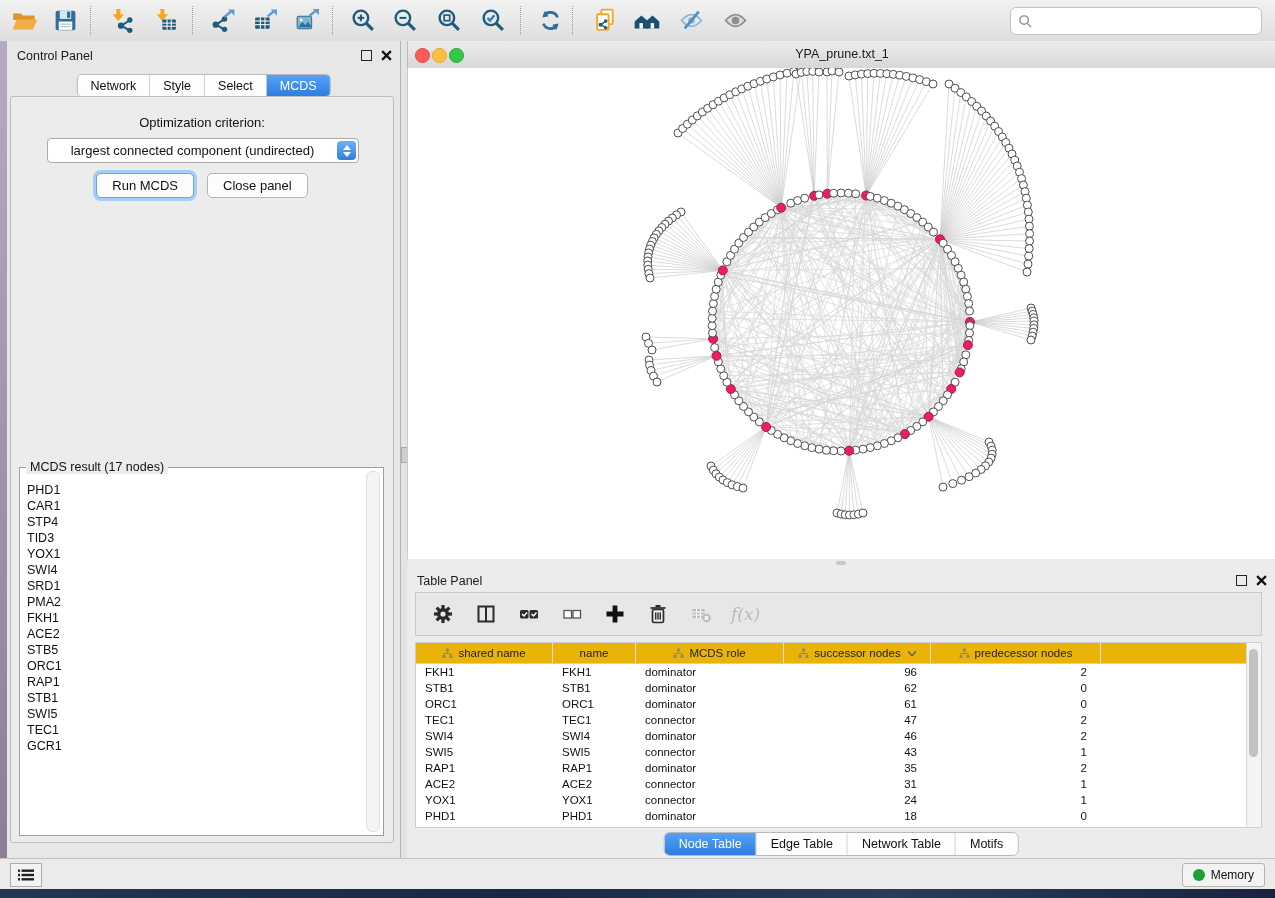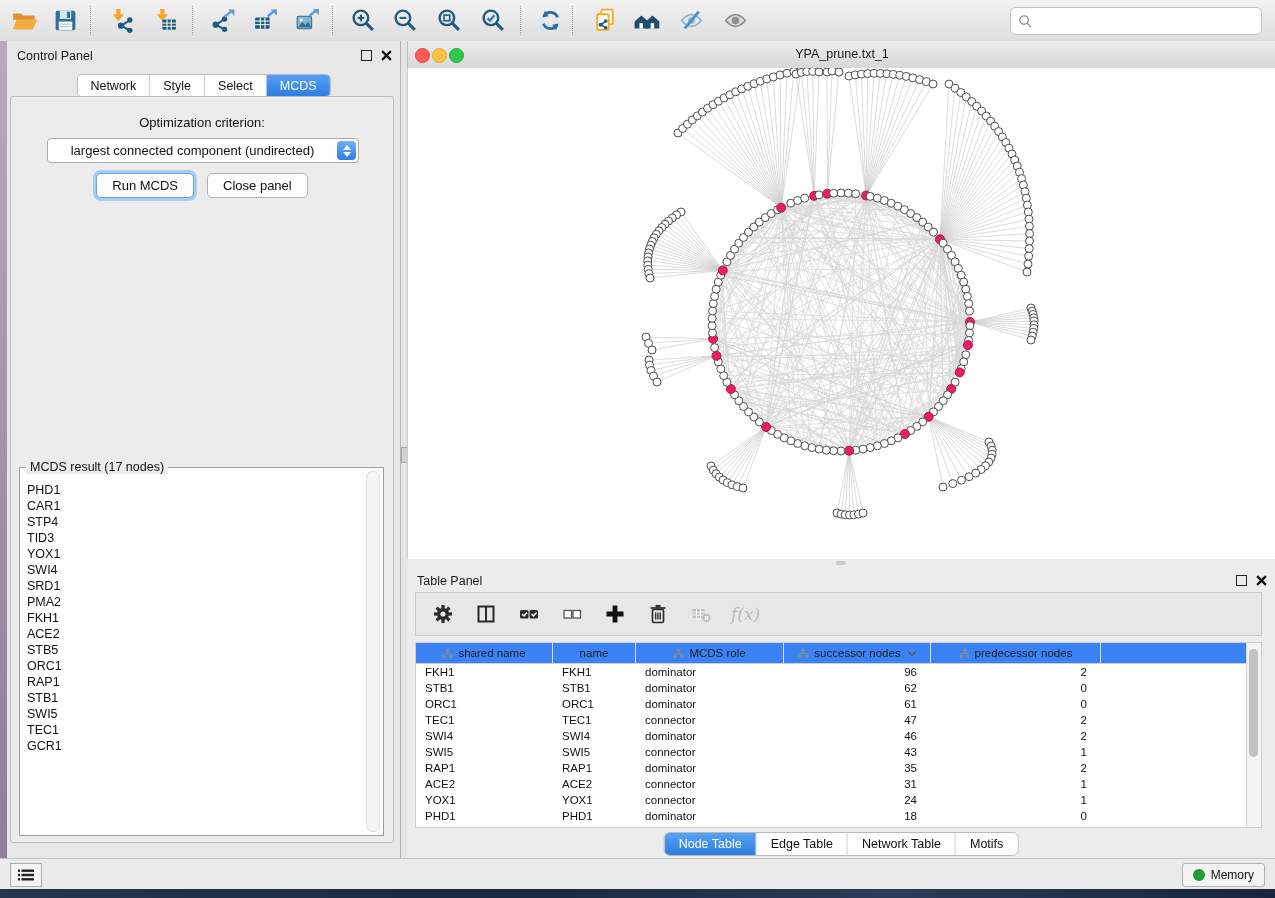--- a/index.html
+++ b/index.html
@@ -55,21 +55,21 @@
   #net-titlebar{position:absolute;left:0;top:0;width:868px;height:27px;background:linear-gradient(#ededed,#d7d7d7);border-bottom:1px solid #aaa;border-left:1px solid #bbb;}
   .tlight{position:absolute;top:7px;width:13px;height:13px;border-radius:50%;}
   #net-title{position:absolute;left:0;right:0;top:6px;text-align:center;font-size:12.5px;color:#1a1a1a;}
 
   
   #table-panel{position:absolute;left:407px;top:566px;width:868px;height:292px;background:#ececec;}
   #tp-toolbar{position:absolute;left:8px;right:13px;top:26px;height:44px;background:#e7e7e7;border:1px solid #c9c9c9;display:flex;align-items:center;gap:17px;padding-left:14px;box-sizing:border-box;}
   .tpbtn{width:26px;height:26px;display:flex;align-items:center;justify-content:center;}
   .fx{font-family:"DejaVu Serif","Liberation Serif",serif;font-style:italic;font-size:17px;color:#b9b9b9;}
   #tbl{position:absolute;left:8px;right:13px;top:76px;height:186px;background:#fff;border:1px solid #cfcfcf;box-sizing:border-box;}
-  #tbl-head{position:absolute;left:0;top:0;right:14px;height:20px;background:#3b82f6;border-bottom:1px solid #cfcfcf;display:flex;}
+  #tbl-head{position:absolute;left:0;top:0;right:14px;height:20px;background:#eab308;border-bottom:1px solid #cfcfcf;display:flex;}
   .th{display:flex;align-items:center;justify-content:center;gap:5px;font-size:11.5px;color:#222;border-right:1px solid #dcdcdc;box-sizing:border-box;height:20px;}
   .th .chev{margin-left:2px;}
   #tbl-body{position:absolute;left:0;top:21px;right:14px;bottom:0;overflow:hidden;}
   .tr{display:flex;height:16px;align-items:center;}
   .td{font-size:11.5px;box-sizing:border-box;white-space:nowrap;overflow:hidden;}
   .td.l{padding-left:9px;text-align:left;}
   .td.r{padding-right:14px;text-align:right;}
   #tbl-scroll{position:absolute;right:0;top:0;bottom:0;width:14px;background:#f4f4f4;border-left:1px solid #d6d6d6;}
   #tbl-thumb{position:absolute;left:2px;top:6px;width:9px;height:108px;background:#c2c2c2;border-radius:5px;}
   #bottom-tabs{position:absolute;left:50%;transform:translateX(-50%);top:266px;display:flex;height:22px;border:1px solid #b9b9b9;border-radius:6px;overflow:hidden;background:#fdfdfd;}

